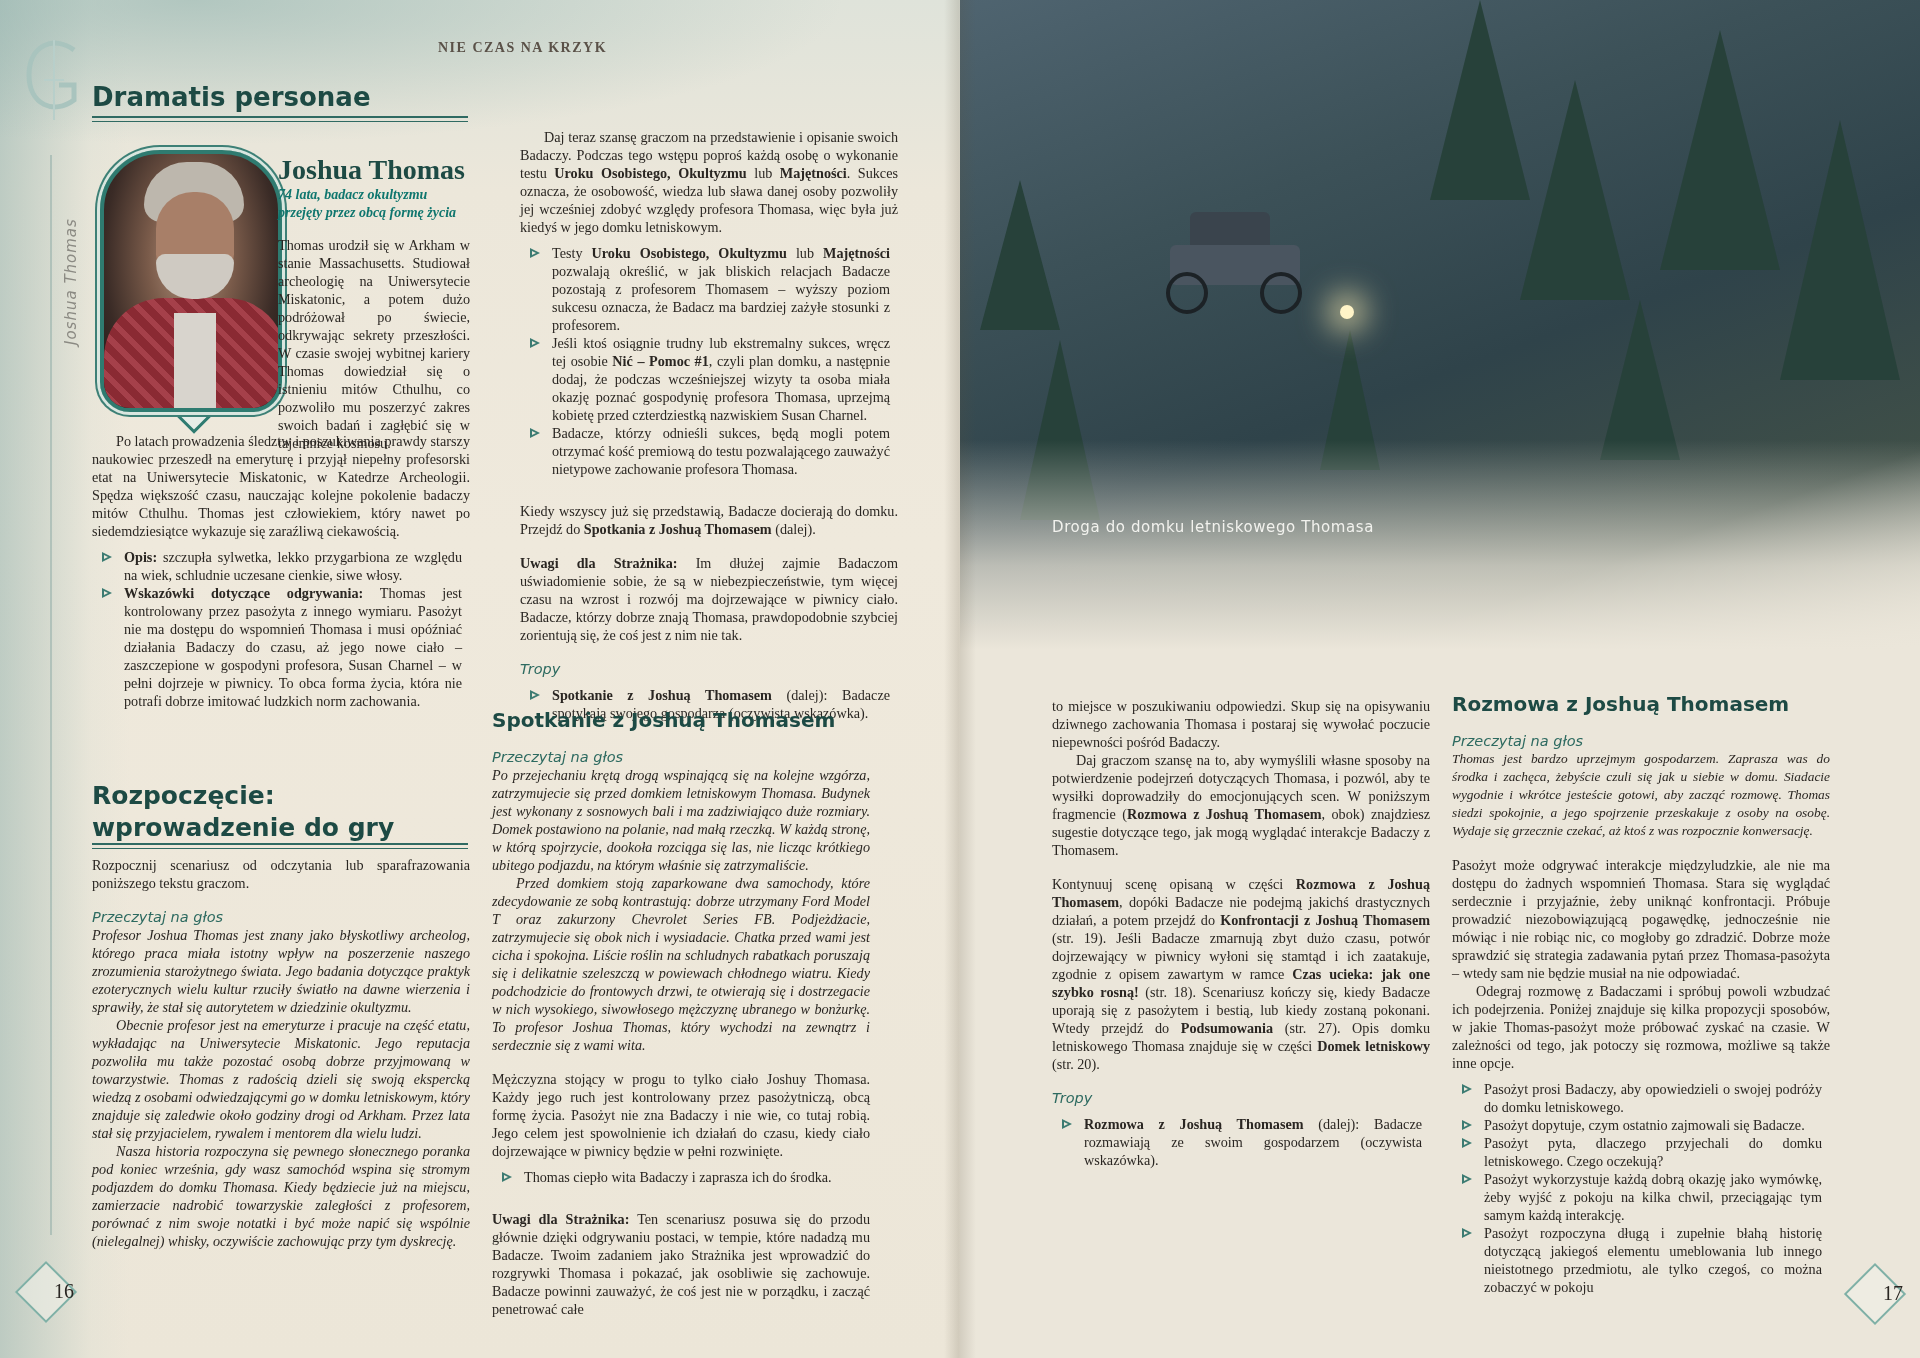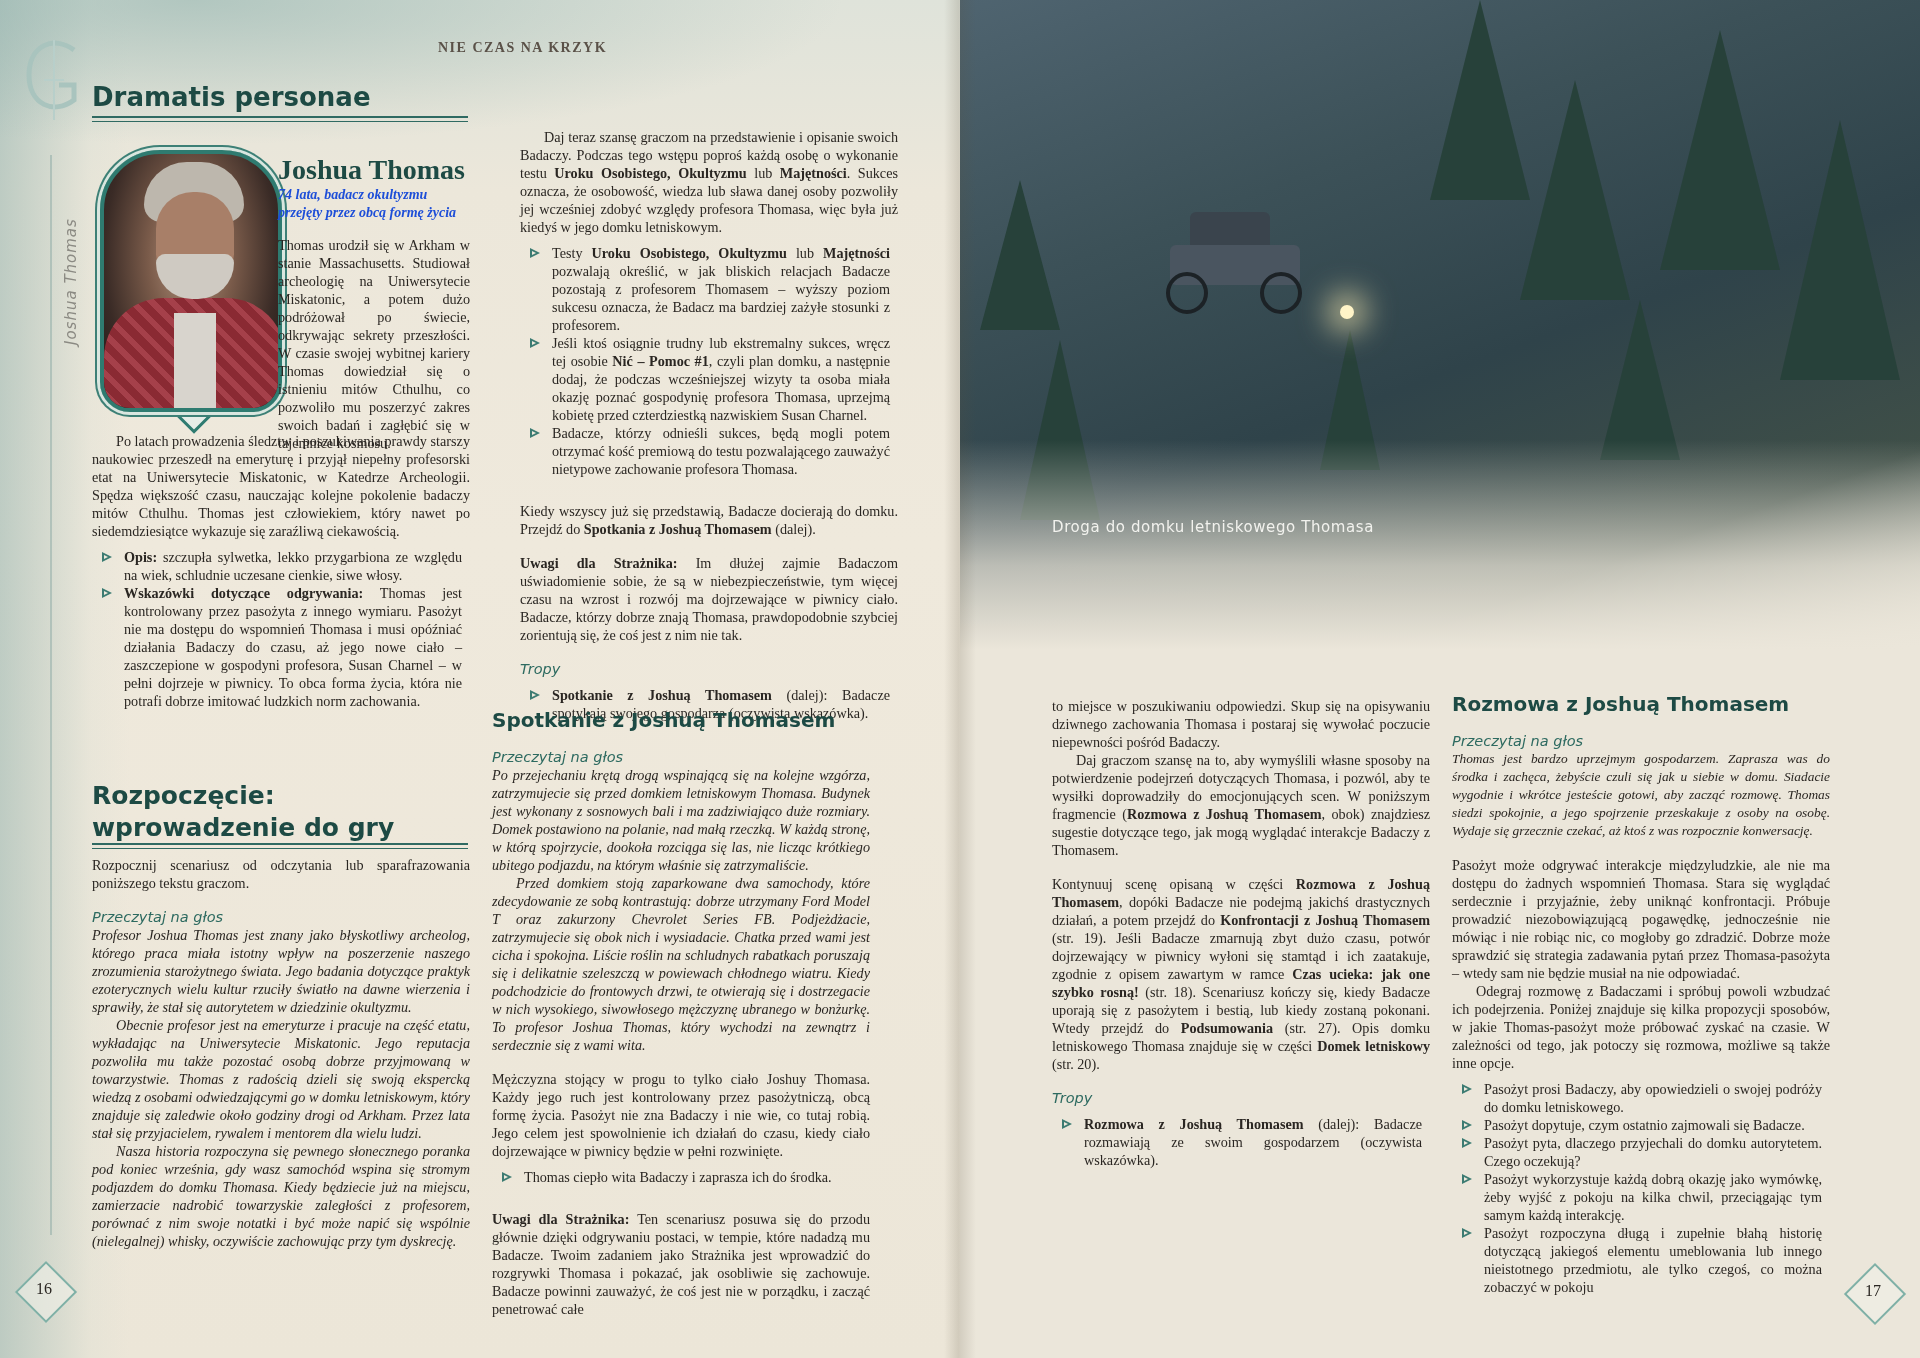--- a/index.html
+++ b/index.html
@@ -23,21 +23,21 @@
   .portrait-frame { position:absolute; inset:0; border:4px solid #2f7b70; border-radius:60px 60px 30px 30px; background:radial-gradient(ellipse at 50% 40%,#b89882 0%,#7a5b4a 35%,#3a2b26 70%,#1d1715 100%); box-shadow:0 0 0 3px #d9e6df, 0 0 0 5px #3d8076; overflow:hidden; }
   .portrait-hair { position:absolute; left:40px; top:8px; width:100px; height:60px; border-radius:50px 50px 20px 20px; background:#bdb7ad; }
   .portrait-face { position:absolute; left:52px; top:38px; width:78px; height:100px; border-radius:38px 38px 40px 40px; background:#a87f68; }
   .portrait-beard { position:absolute; left:52px; top:100px; width:78px; height:45px; border-radius:10px 10px 40px 40px; background:#cfcac2; }
   .portrait-robe { position:absolute; left:0; bottom:0; width:182px; height:110px; background:repeating-linear-gradient(45deg,#8a2a33 0 8px,#a5404a 8px 14px); border-radius:60px 60px 0 0; }
   .portrait-shirt { position:absolute; left:70px; bottom:0; width:42px; height:95px; background:#d8d4cd; }
   .portrait-tip { position:absolute; left:80px; top:404px; width:22px; height:22px; transform:rotate(45deg); border:3px solid #2f7b70; background:#e6ede8; }
   .side-name { position:absolute; left:62px; top:345px; transform:rotate(-90deg); transform-origin:left top; font-family:"DejaVu Sans", sans-serif; font-style:italic; font-size:15px; color:#8b8a83; letter-spacing:1px; z-index:2; }
 
   .npc-name { position:absolute; left:278px; top:154px; margin:0; font-size:28px; font-weight:bold; color:#1d4a44; z-index:2; }
-  .npc-sub { position:absolute; left:278px; top:186px; font-size:14px; font-style:italic; font-weight:bold; color:#1d4ed8; line-height:18px; z-index:2; }
+  .npc-sub { position:absolute; left:278px; top:186px; font-size:14px; font-style:italic; font-weight:bold; color:#0f766e; line-height:18px; z-index:2; }
 
   .text { position:absolute; font-size:14.2px; line-height:18px; text-align:justify; z-index:2; }
   .text p { margin:0; }
   .text p.indent { text-indent:24px; }
   .text .it { font-style:italic; }
   .text b { font-weight:bold; }
   .sub-h { font-family:"DejaVu Sans", sans-serif; font-style:italic; font-size:14.5px; color:#2d6a60; margin:0; }
   .bullets { list-style:none; margin:8px; padding:0; }
   .bullets li { position:relative; padding-left:24px; }
   .bullets li::before { content:""; position:absolute; left:2px; top:4px; width:0; height:0; border-left:10px solid #3c7b72; border-top:5px solid transparent; border-bottom:5px solid transparent; }
@@ -55,21 +55,21 @@
   .tree { position:absolute; width:0; height:0; border-left:40px solid transparent; border-right:40px solid transparent; border-bottom:150px solid #27413a; }
   .car { position:absolute; left:200px; top:210px; width:150px; height:95px; }
   .car-body { position:absolute; left:10px; top:35px; width:130px; height:40px; background:#4a5560; border-radius:6px; }
   .car-roof { position:absolute; left:30px; top:2px; width:80px; height:38px; background:#3a444d; border-radius:6px 6px 0 0; }
   .car-wheel { position:absolute; width:34px; height:34px; border-radius:50%; border:4px solid #1c2226; top:62px; }
   .headlight { position:absolute; left:380px; top:305px; width:14px; height:14px; border-radius:50%; background:#fff4c8; box-shadow:0 0 30px 12px rgba(255,240,180,0.7); }
   .caption { position:absolute; left:1052px; top:518px; font-family:"DejaVu Sans", sans-serif; font-size:15px; color:#f2f2ee; letter-spacing:0.6px; z-index:3; }
 
   .page-num { position:absolute; width:60px; height:60px; z-index:3; }
   .page-num .diamond { position:absolute; left:10px; top:10px; width:40px; height:40px; transform:rotate(45deg); border:2px solid #7fb0a6; background:rgba(240,240,232,0.6); }
-  .page-num span { position:absolute; left:0; width:60px; top:20px; text-align:center; font-size:16px; color:#2a2622; }
+  .page-num span { position:absolute; left:0; width:60px; top:20px; text-align:right; font-size:20px; color:#2a2622; }
 </style>
 </head>
 <body>
 
 <div class="page page-left"></div>
 <div class="page page-right"></div>
 <div class="gutter"></div>
 
 <svg class="ornament-g" viewBox="0 0 80 100">
   <path d="M60 20 C40 5 15 15 15 45 C15 75 40 85 60 70 L60 55 L45 55" fill="none" stroke="#a9c4be" stroke-width="5"></path>
@@ -200,21 +200,21 @@
 
 <div class="text" style="left:1452px;top:732px;width:378px;">
   <p class="sub-h">Przeczytaj na głos</p>
   <p class="it" style="font-size:13.4px;">Thomas jest bardzo uprzejmym gospodarzem. Zaprasza was do środka i zachęca, żebyście czuli się jak u siebie w domu. Siadacie wygodnie i wkrótce jesteście gotowi, aby zacząć rozmowę. Thomas siedzi spokojnie, a jego spojrzenie przeskakuje z osoby na osobę. Wydaje się grzecznie czekać, aż ktoś z was rozpocznie konwersację.</p>
   <div class="gap"></div>
   <p>Pasożyt może odgrywać interakcje międzyludzkie, ale nie ma dostępu do żadnych wspomnień Thomasa. Stara się wyglądać serdecznie i przyjaźnie, żeby uniknąć konfrontacji. Próbuje prowadzić niezobowiązującą pogawędkę, jednocześnie nie mówiąc i nie robiąc nic, co mogłoby go zdradzić. Dobrze może sprawdzić się strategia zadawania pytań przez Thomasa-pasożyta – wtedy sam nie będzie musiał na nie odpowiadać.</p>
   <p class="indent">Odegraj rozmowę z Badaczami i spróbuj powoli wzbudzać ich podejrzenia. Poniżej znajduje się kilka propozycji sposobów, w jakie Thomas-pasożyt może próbować zyskać na czasie. W zależności od tego, jak potoczy się rozmowa, możliwe są także inne opcje.</p>
   <ul class="bullets">
     <li>Pasożyt prosi Badaczy, aby opowiedzieli o swojej podróży do domku letniskowego.</li>
     <li>Pasożyt dopytuje, czym ostatnio zajmowali się Badacze.</li>
-    <li>Pasożyt pyta, dlaczego przyjechali do domku autorytetem. Czego oczekują?</li>
+    <li>Pasożyt pyta, dlaczego przyjechali do domku letniskowego. Czego oczekują?</li>
     <li>Pasożyt wykorzystuje każdą dobrą okazję jako wymówkę, żeby wyjść z pokoju na kilka chwil, przeciągając tym samym każdą interakcję.</li>
     <li>Pasożyt rozpoczyna długą i zupełnie błahą historię dotyczącą jakiegoś elementu umeblowania lub innego nieistotnego przedmiotu, ale tylko czegoś, co można zobaczyć w pokoju</li>
   </ul>
 </div>
 
 <div class="page-num" style="left:1843px;top:1262px;">
   <div class="diamond"></div>
   <span>17</span>
 </div>
 

